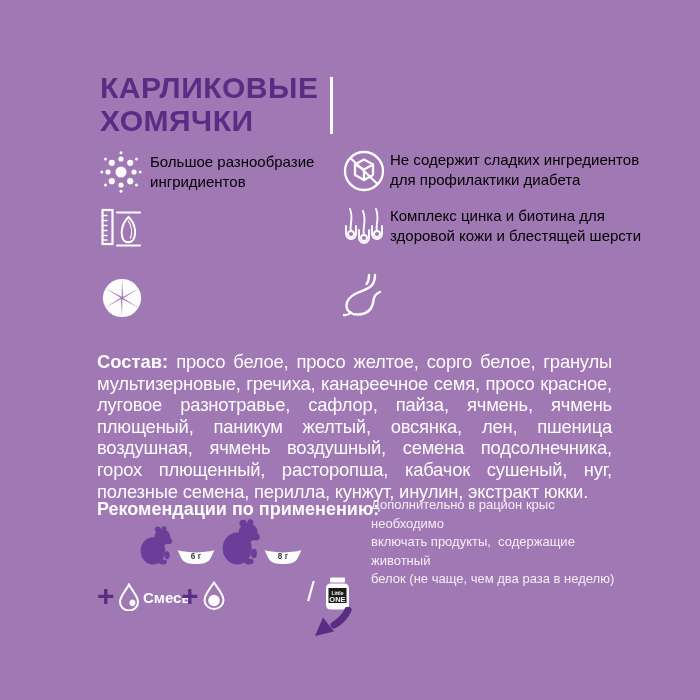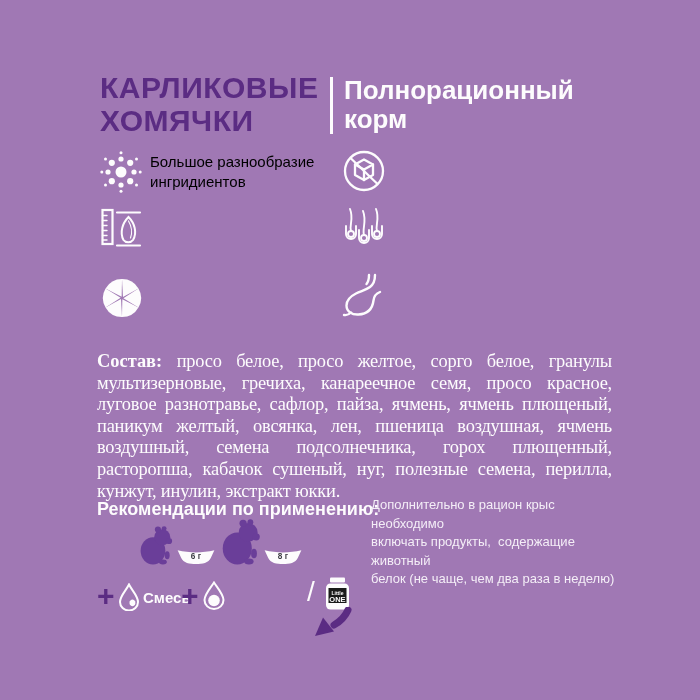--- a/index.html
+++ b/index.html
@@ -21,21 +21,21 @@
     left:344px;top:76px;
     font-size:26px;line-height:29px;font-weight:800;
     color:#fdfcfd;white-space:pre-line;
   }
   .feat-text{
     font-size:15px;line-height:20px;color:#000000;white-space:pre-line;
   }
   .comp{
     left:97px;top:351px;width:515px;
     font-size:18.4px;line-height:21.6px;color:#fdfcfd;
-    text-align:justify;letter-spacing:-.2px;font-family:Liberation Serif, serif;
+    text-align:justify;letter-spacing:-.2px;
   }
   .comp b{font-weight:800;letter-spacing:0;}
   .rec-head{
     left:97px;top:499px;font-size:18px;font-weight:800;color:#fdfcfd;
   }
   .note{
     left:371px;top:496px;width:255px;
     font-size:13px;line-height:18.5px;color:#f4eef7;white-space:pre-wrap;
   }
   .plus{
@@ -50,22 +50,20 @@
   svg{display:block;}
 </style>
 </head>
 <body>
 
 <div id="poster">
 
   <div class="abs title">КАРЛИКОВЫЕ
 ХОМЯЧКИ</div>
   <div class="abs divider"></div>
-  <div class="abs subtitle">Полнорационный
-корм</div>
 
   <svg class="abs" style="left:100px;top:151px" width="42" height="42" viewBox="0 0 42 42">
     <g fill="#fdfcfd">
       <circle cx="21" cy="21" r="5.5"></circle>
       <circle cx="21" cy="8" r="2.6"></circle>
         <circle cx="30.2" cy="11.8" r="3.1"></circle>
       <circle cx="34" cy="21" r="2.6"></circle>
         <circle cx="30.2" cy="30.2" r="3.1"></circle>
       <circle cx="21" cy="34" r="2.6"></circle>
         <circle cx="11.8" cy="30.2" r="3.1"></circle>
@@ -107,34 +105,38 @@
 
   <svg class="abs" style="left:342px;top:149px" width="44" height="44" viewBox="0 0 44 44">
     <g stroke="#fdfcfd" fill="none" stroke-width="2.3" stroke-linejoin="round" stroke-linecap="round">
       <circle cx="22" cy="22" r="19"></circle>
       <path d="M22 10.5 L31 15.5 L22 20.5 L13 15.5 Z"></path>
       <path d="M13 15.5 V26 L22 31 V20.5"></path>
       <path d="M31 15.5 V26 L22 31"></path>
       <path d="M9 9.5 L35 34.5"></path>
     </g>
   </svg>
+  <div class="abs feat-text" style="left:390px;top:150px">Не содержит сладких ингредиентов
+для профилактики диабета</div>
 
   <svg class="abs" style="left:342px;top:203px" width="44" height="44" viewBox="0 0 44 44">
     <g stroke="#fdfcfd" fill="none" stroke-width="1.9" stroke-linecap="round">
       <circle cx="9" cy="31" r="3"></circle>
       <path d="M9 28 C7 22 12 16 8 6"></path>
       <path d="M4 23 V31 a5 5 0 0 0 10 0 V23"></path>
       <circle cx="22" cy="35" r="3"></circle>
       <path d="M22 32 C20 26 25 18 21 8"></path>
       <path d="M17 27 V35 a5 5 0 0 0 10 0 V27"></path>
       <circle cx="35" cy="31" r="3"></circle>
       <path d="M35 28 C33 22 38 16 34 6"></path>
       <path d="M30 23 V31 a5 5 0 0 0 10 0 V23"></path>
     </g>
   </svg>
+  <div class="abs feat-text" style="left:390px;top:206px">Комплекс цинка и биотина для
+здоровой кожи и блестящей шерсти</div>
 
   <svg class="abs" style="left:341px;top:272px" width="46" height="46" viewBox="0 0 46 46">
     <g stroke="#fdfcfd" fill="none" stroke-width="2.4" stroke-linecap="round" stroke-linejoin="round">
       <path d="M34 3 C34 8 33 12 29 15 C25 18 20 19 15 21.5 C9 24.5 5.5 28.5 5.5 33.5 C5.5 39.5 11 43 17.5 42.5 C26.5 42 31.5 36.5 32.5 28.5 C33 24 35 21.5 39 20"></path>
       <path d="M28 3 C28 7 27.5 9.5 25.5 12"></path>
       <path d="M10 40.5 C8 42.5 5.5 43.5 3 43"></path>
     </g>
   </svg>
 
   <div class="abs comp"><b>Состав:</b><span> просо белое, просо желтое, сорго белое, гранулы мультизерновые, гречиха, канареечное семя, просо красное, луговое разнотравье, сафлор, пайза, ячмень, ячмень плющеный, паникум желтый, овсянка, лен, пшеница воздушная, ячмень воздушный, семена подсолнечника, горох плющенный, расторопша, кабачок сушеный, нуг, полезные семена, перилла, кунжут, инулин, экстракт юкки.</span></div>

